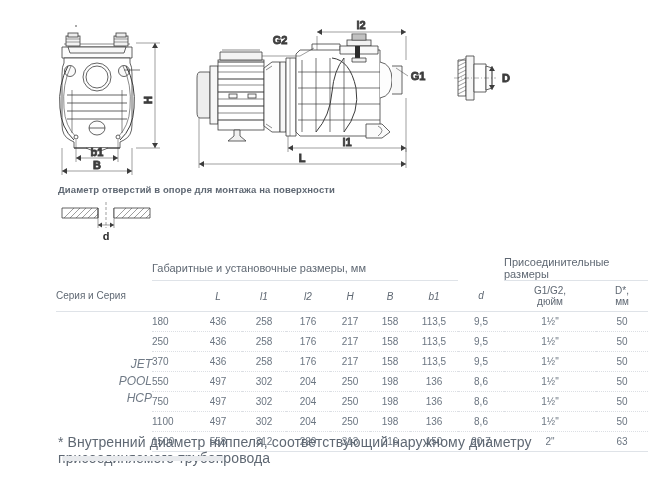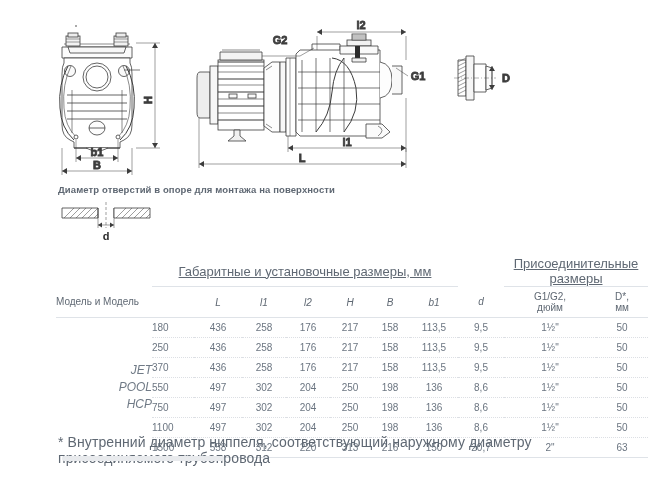--- a/index.html
+++ b/index.html
@@ -54,26 +54,24 @@
     font-size: 9.5px;
     color: #66707c;
   }
   #spec-table td, #spec-table th {
     padding: 0;
     font-weight: normal;
     vertical-align: middle;
   }
 
   .grp-head {
-    text-align: center;
-    font-size: 13px;
+    font-size: 11px;
     color: #5f6873;
     height: 19px;
     border-bottom: 1px solid #dfe3e8;
-    text-decoration: underline;
   }
   .grp-head.blank { border-bottom: none; }
 
   .sub-head td {
     text-align: center;
     height: 30px;
     font-style: italic;
     font-size: 10px;
     color: #5f6873;
     border-bottom: 1px solid #dfe3e8;
@@ -381,21 +379,21 @@
 
   <tbody>
       <tr>
     <td class="grp-head blank"></td>
     <td class="grp-head" colspan="7">Габаритные и установочные размеры, мм</td>
     <td class="grp-head blank"></td>
     <td class="grp-head" colspan="2">Присоединительные размеры</td>
   </tr>
 
   <tr class="sub-head">
-    <td class="series-cell">Модель и Модель</td>
+    <td class="series-cell">Серия и Серия</td>
     <td></td>
     <td>L</td>
     <td>l1</td>
     <td>l2</td>
     <td>H</td>
     <td>B</td>
     <td>b1</td>
     <td>d</td>
     <td class="noital two-line">
       <span>G1/G2,</span><br>

